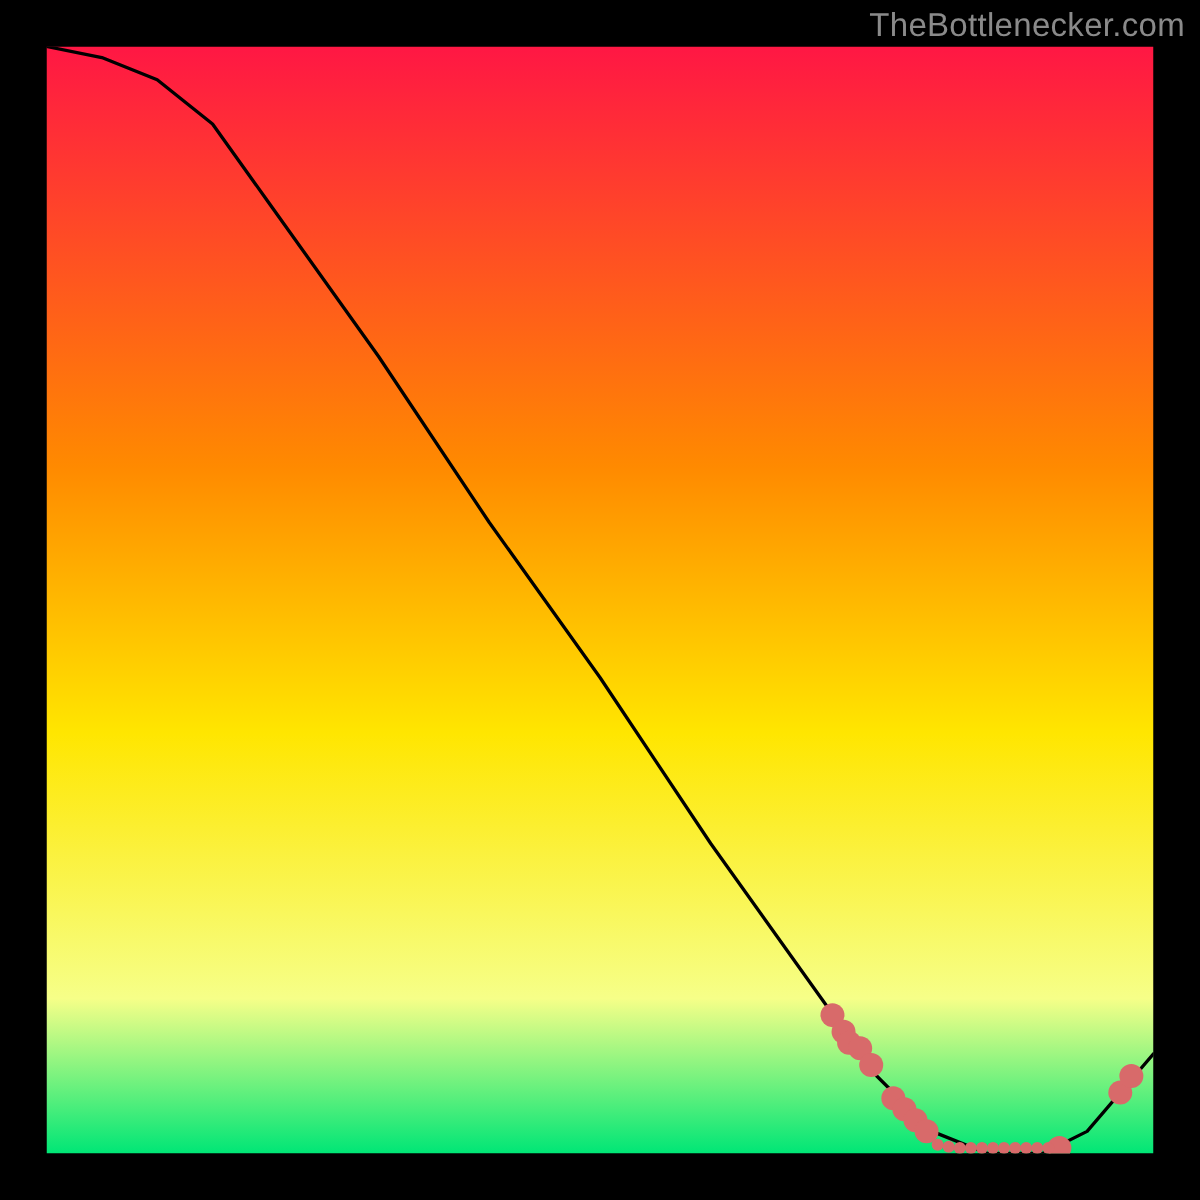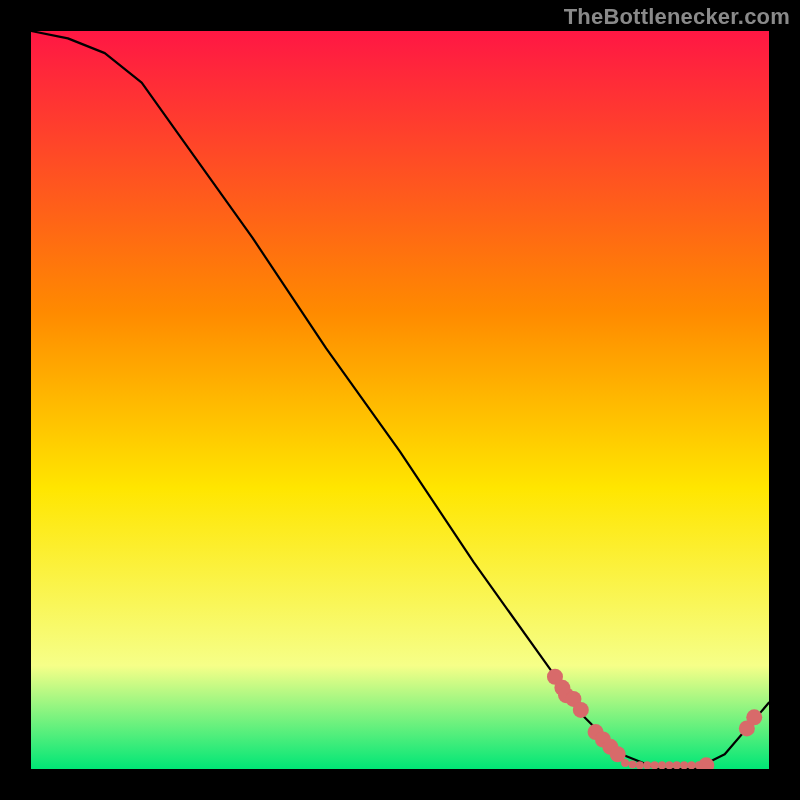--- a/index.html
+++ b/index.html
@@ -15,21 +15,21 @@
     position: relative;
     width: 800px;
     height: 800px;
     background: #000;
   }
   .source-label {
     position: absolute;
     top: 4px;
     right: 10px;
     font-size: 22px;
-    font-weight: 700;
+    font-weight: 400;
     color: #8a8a8a;
     letter-spacing: 0.2px;
     user-select: none;
   }
   .plot {
     position: absolute;
     left: 31px;
     top: 31px;
     width: 738px;
     height: 738px;

